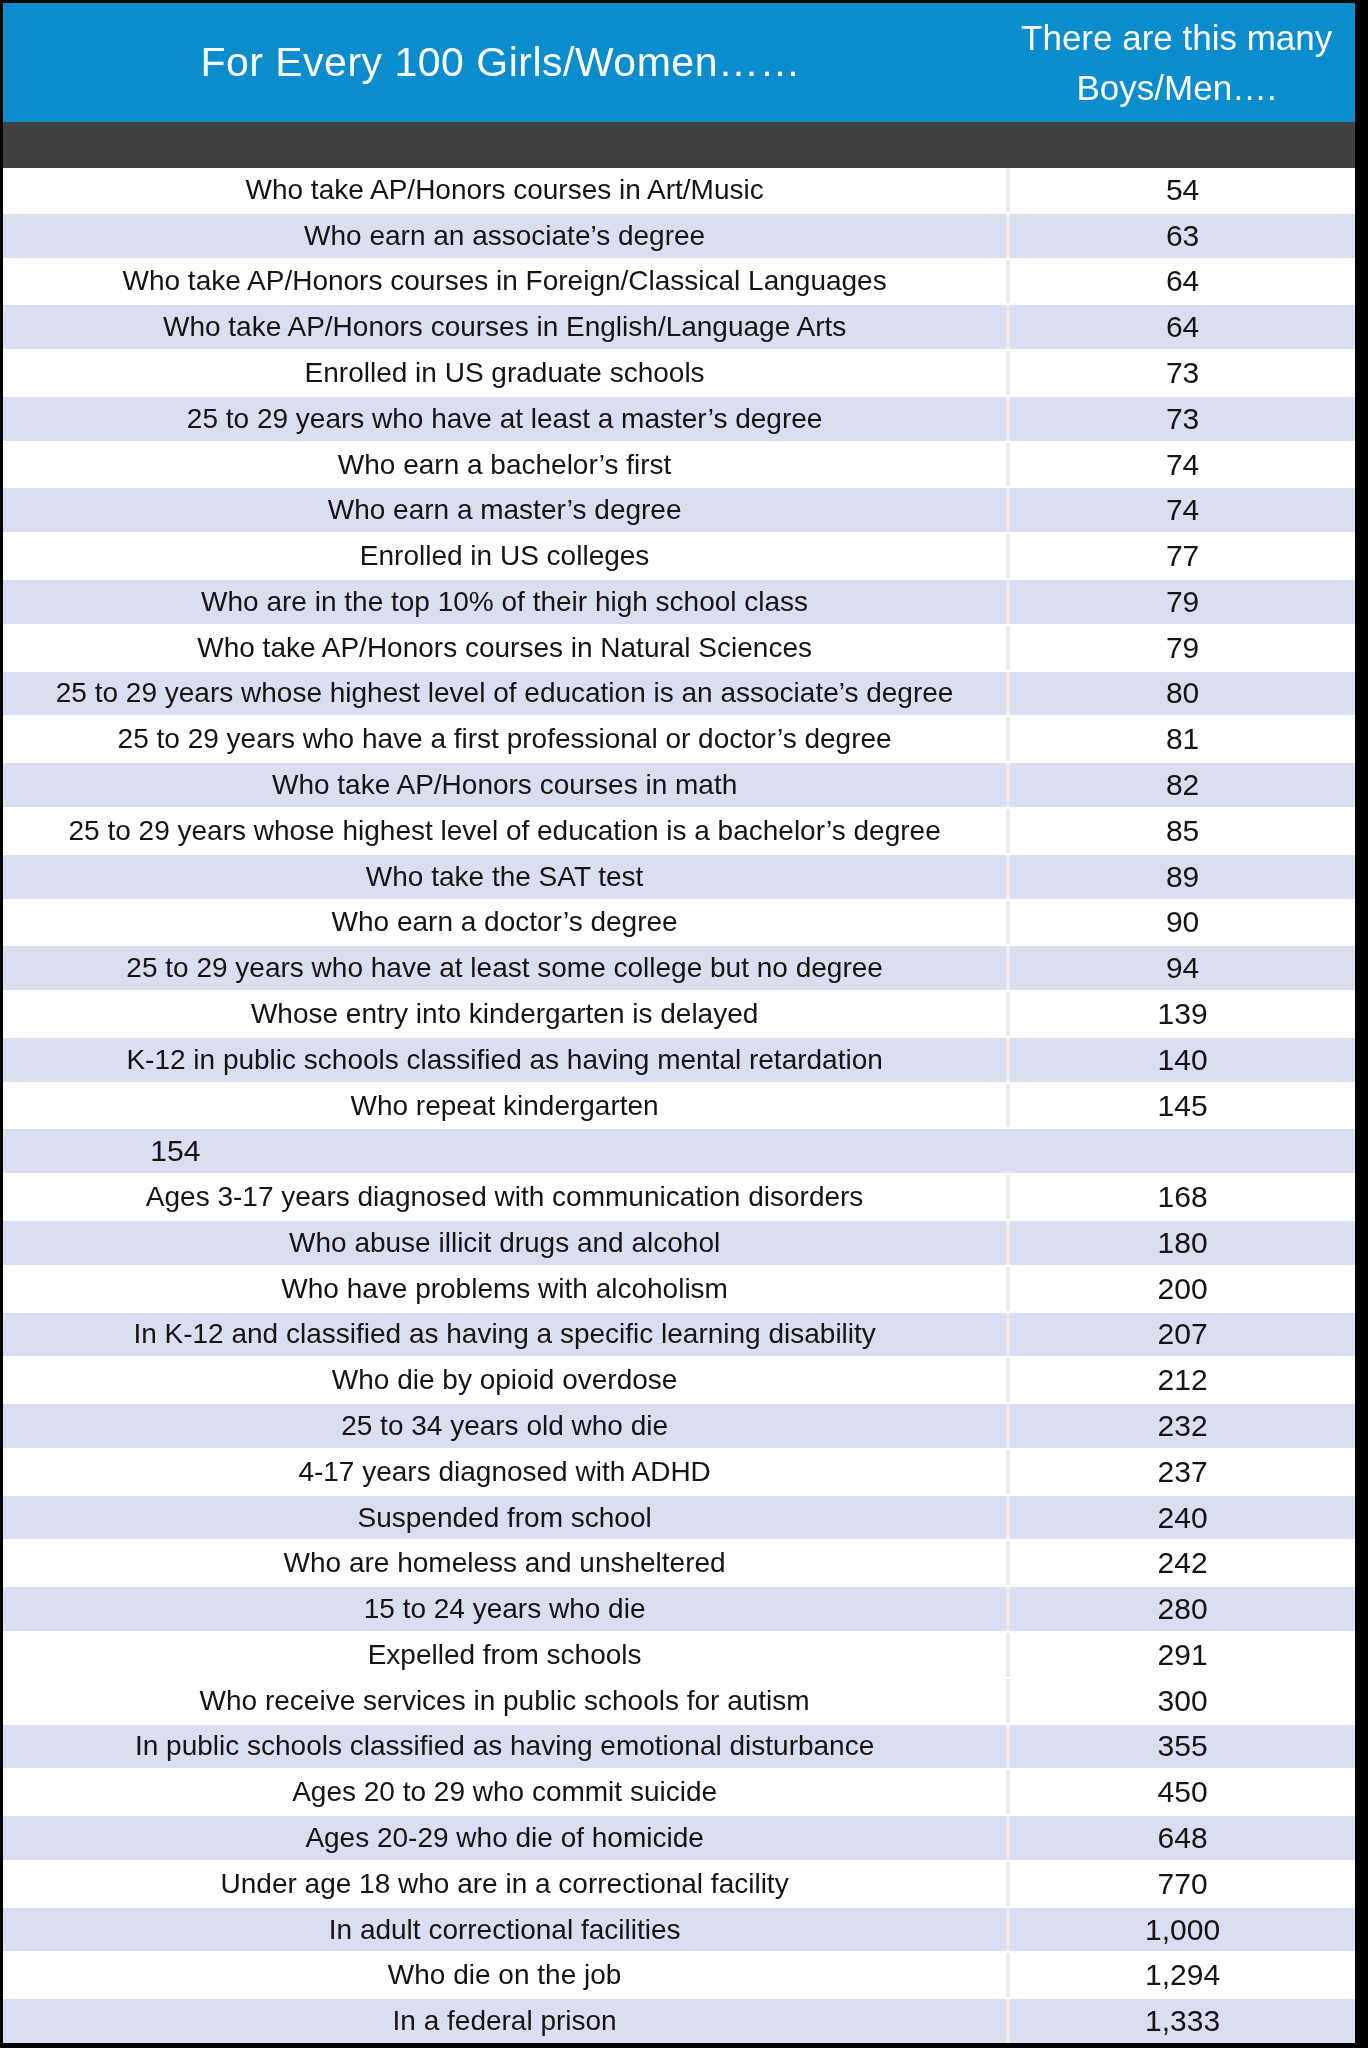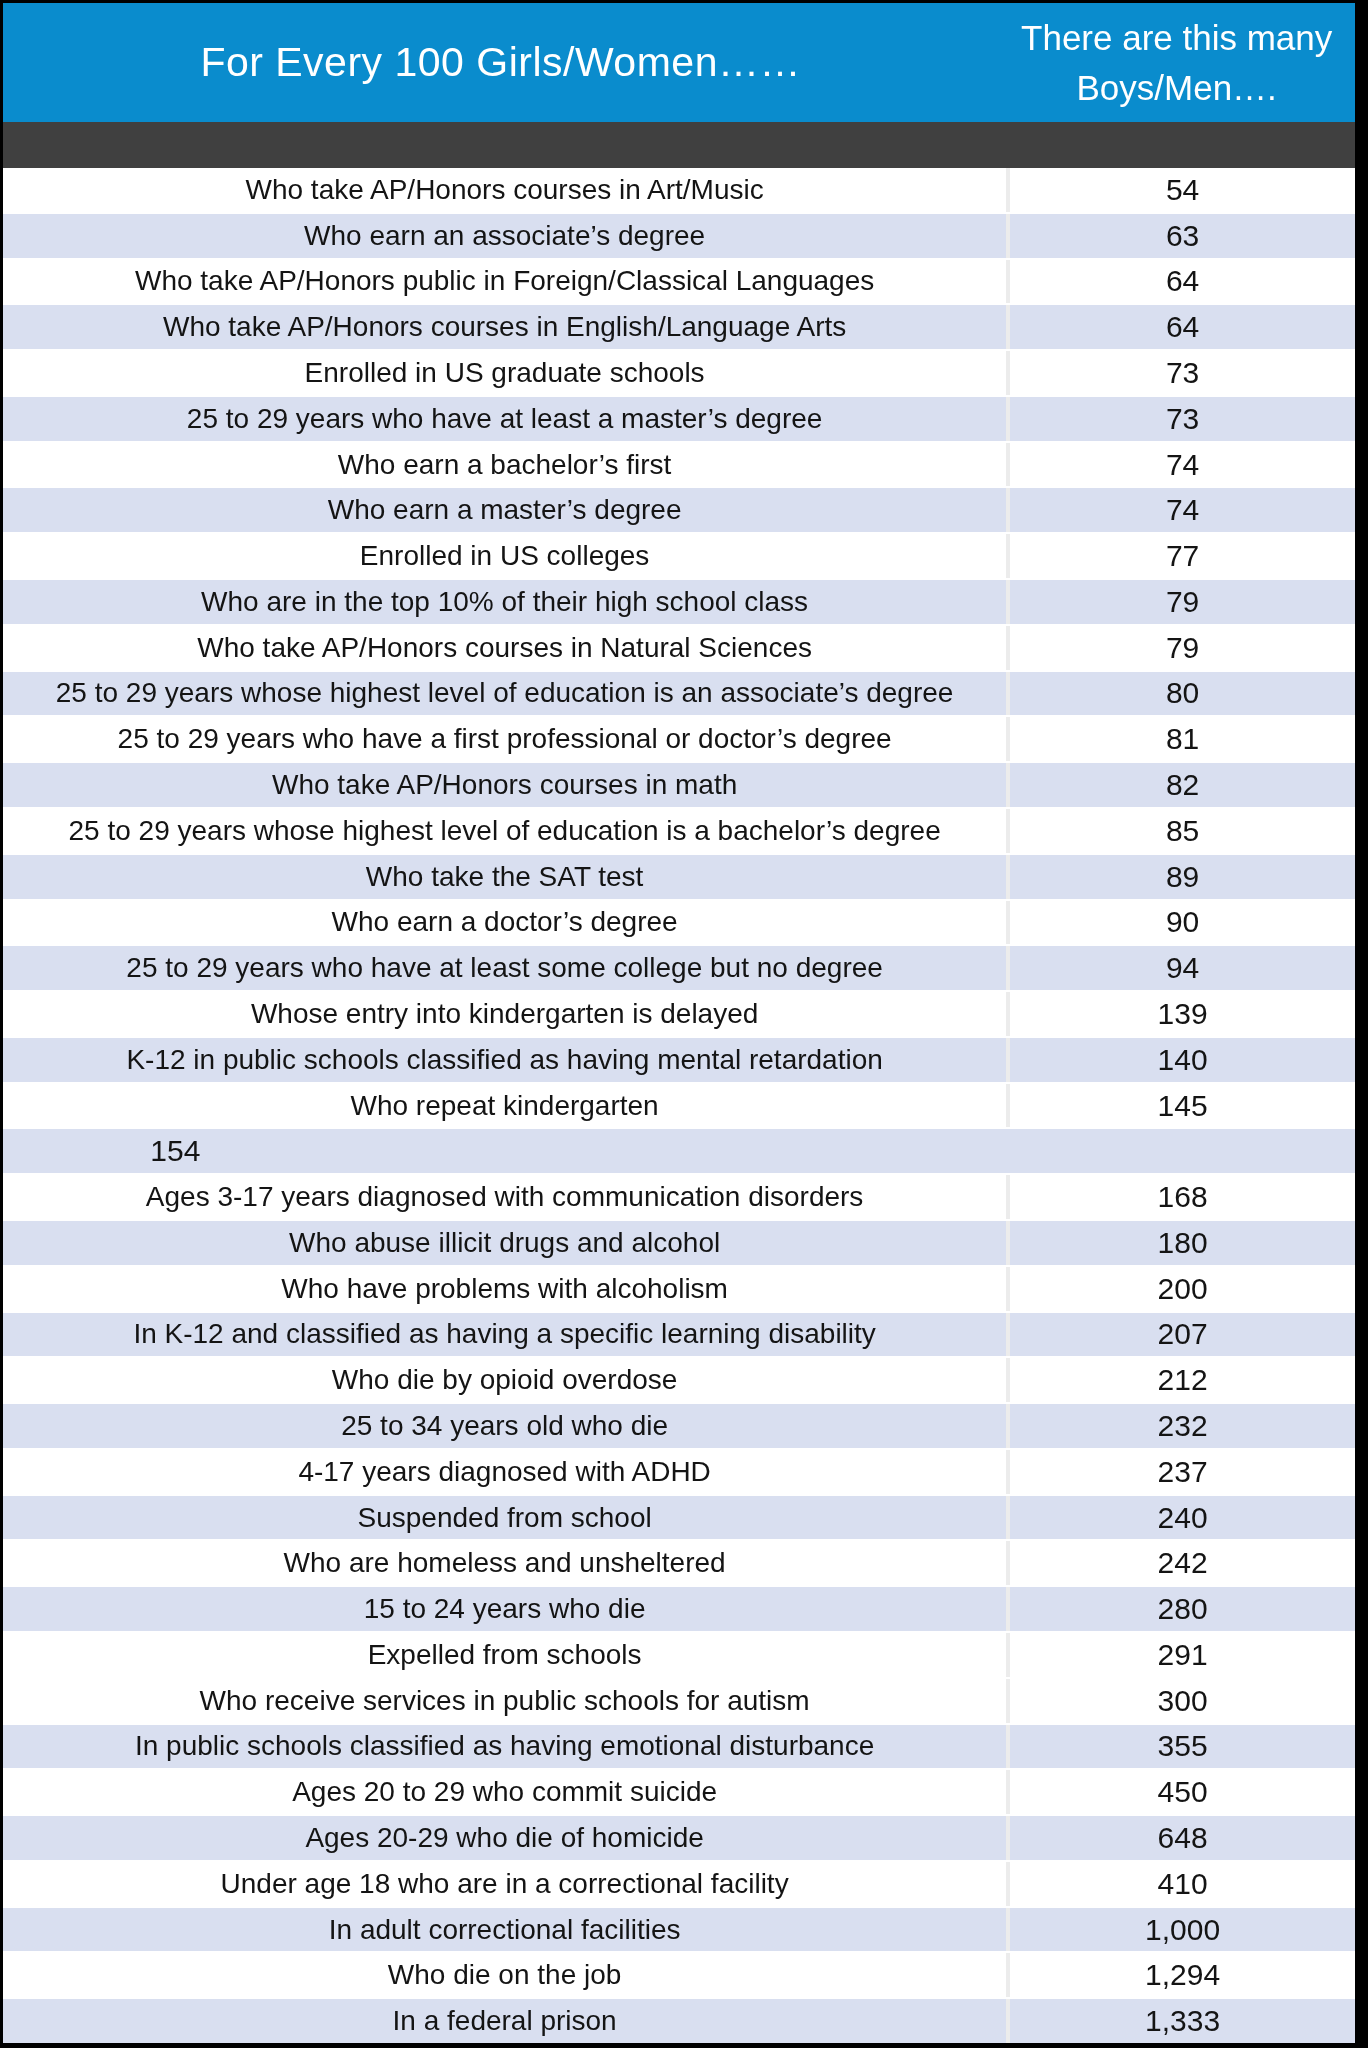--- a/index.html
+++ b/index.html
@@ -56,21 +56,21 @@
   <div class="tbody" id="tbody">
       <div class="row">
         <div class="cell label">Who take AP/Honors courses in Art/Music</div>
         <div class="cell value">54</div>
       </div>
       <div class="row alt">
         <div class="cell label">Who earn an associate’s degree</div>
         <div class="cell value">63</div>
       </div>
       <div class="row">
-        <div class="cell label">Who take AP/Honors public in Foreign/Classical Languages</div>
+        <div class="cell label">Who take AP/Honors courses in Foreign/Classical Languages</div>
         <div class="cell value">64</div>
       </div>
       <div class="row alt">
         <div class="cell label">Who take AP/Honors courses in English/Language Arts</div>
         <div class="cell value">64</div>
       </div>
       <div class="row">
         <div class="cell label">Enrolled in US graduate schools</div>
         <div class="cell value">73</div>
       </div>
@@ -196,21 +196,21 @@
       <div class="row">
         <div class="cell label">Ages 20 to 29 who commit suicide</div>
         <div class="cell value">450</div>
       </div>
       <div class="row alt">
         <div class="cell label">Ages 20-29 who die of homicide</div>
         <div class="cell value">648</div>
       </div>
       <div class="row">
         <div class="cell label">Under age 18 who are in a correctional facility</div>
-        <div class="cell value">410</div>
+        <div class="cell value">770</div>
       </div>
       <div class="row alt">
         <div class="cell label">In adult correctional facilities</div>
         <div class="cell value">1,000</div>
       </div>
       <div class="row">
         <div class="cell label">Who die on the job</div>
         <div class="cell value">1,294</div>
       </div>
       <div class="row alt">

